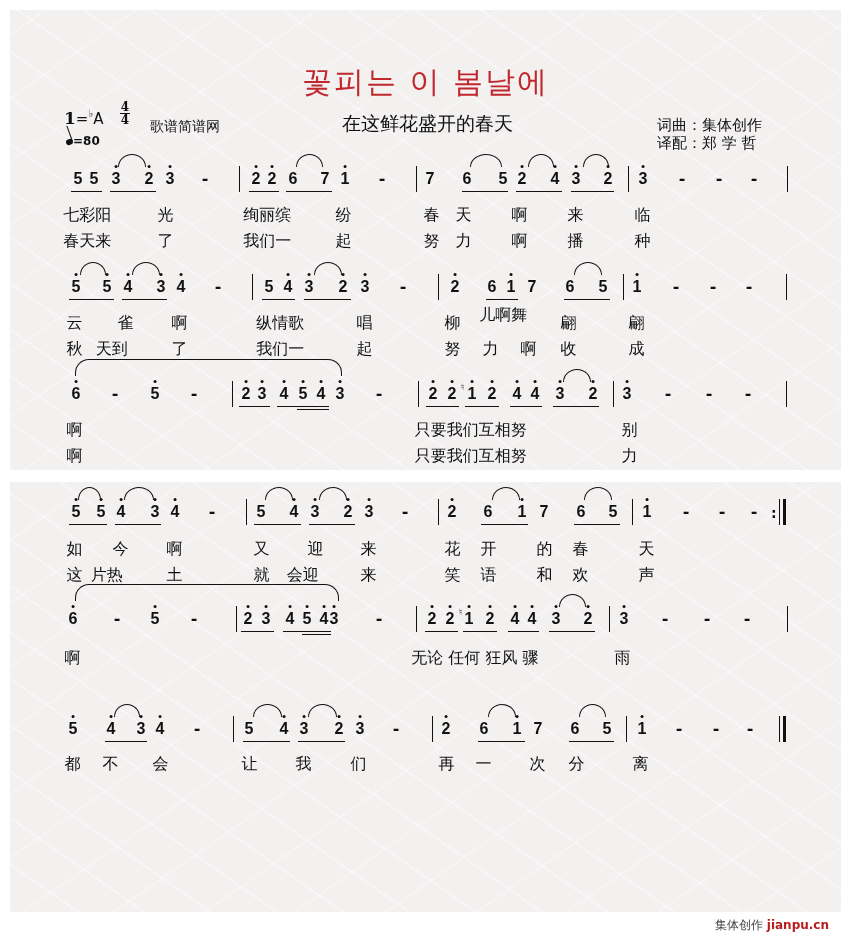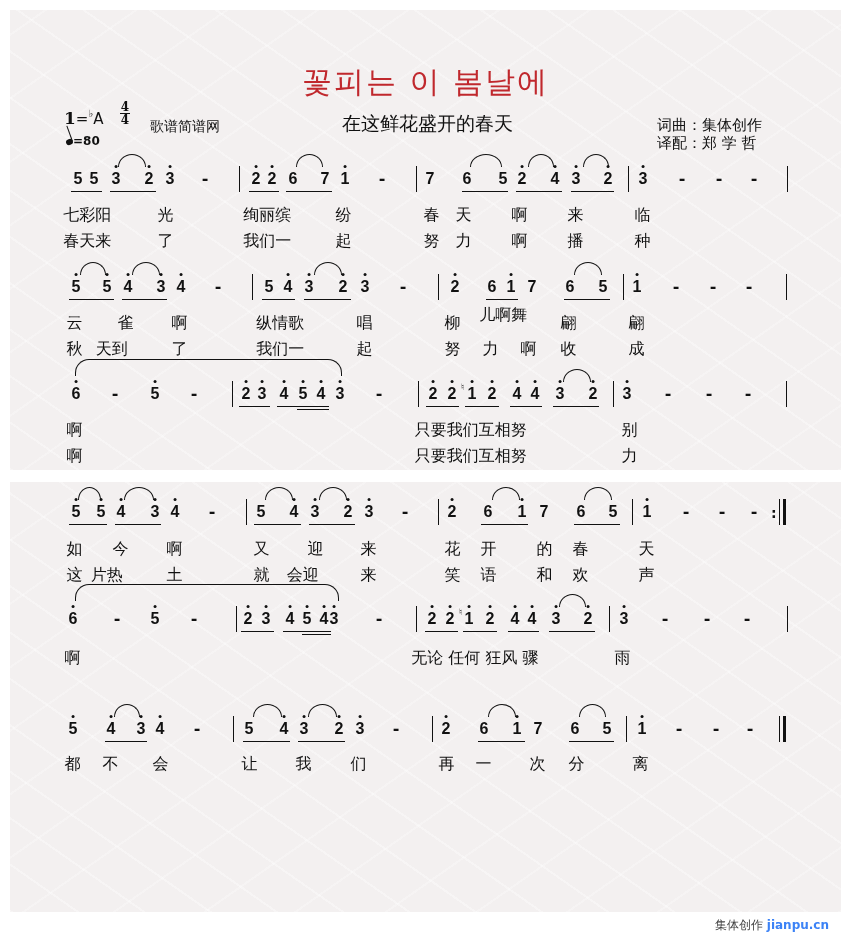--- a/index.html
+++ b/index.html
@@ -31,21 +31,21 @@
   .bl { position:absolute; width:1px; height:26px; background:#111; top:0; }
   .dbl { position:absolute; top:0; height:26px; border-left:1px solid #111; width:3px; border-right:3px solid #111; }
   .rep { position:absolute; top:6px; font-weight:bold; font-size:14px; }
   .ul { position:absolute; height:1px; background:#111; top:25px; }
   .ul2 { position:absolute; height:1px; background:#111; top:28px; }
   .slur { position:absolute; top:-12px; height:12px; border:1px solid #111; border-bottom:none; border-radius:50% 50% 0 0 / 100% 100% 0 0; }
   .bigslur { position:absolute; top:-22px; height:16px; border:1px solid #111; border-bottom:none; border-radius:14px 14px 0 0; }
   .nat { position:absolute; font-size:9px; top:1px; }
   .ly { position:absolute; font-size:16px; transform:translateX(-10%); white-space:nowrap; }
   .watermark { position:absolute; right:22px; top:917px; font-size:12px; color:#444; }
-  .watermark .en { color:#3b82f6; font-weight:bold; }
+  .watermark .en { color:#b91c1c; font-weight:bold; }
 </style>
 </head>
 <body>
 
 <div class="panel top"></div>
 <div class="panel bottom"></div>
 
 <div class="title">꽃피는 이 봄날에</div>
 <div class="subtitle">在这鲜花盛开的春天</div>
 

